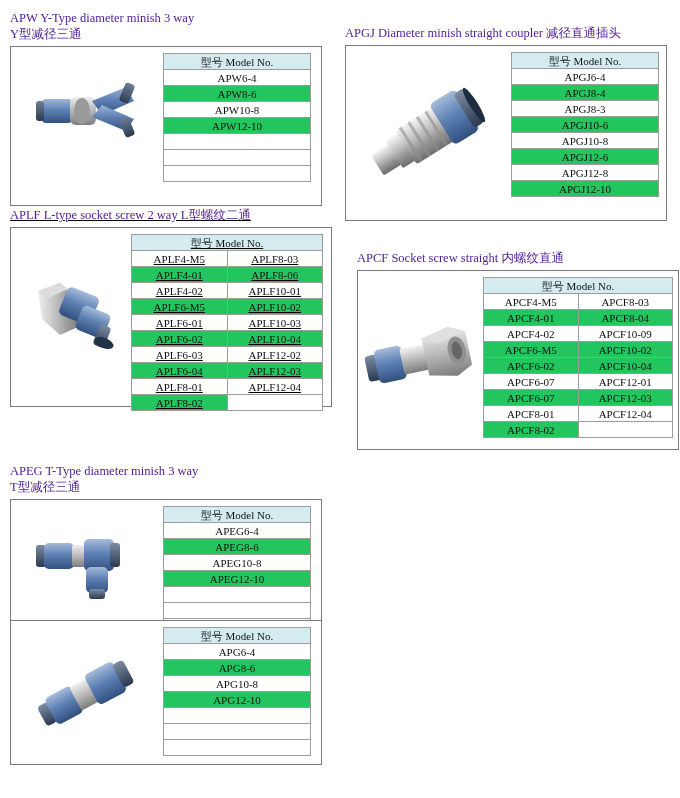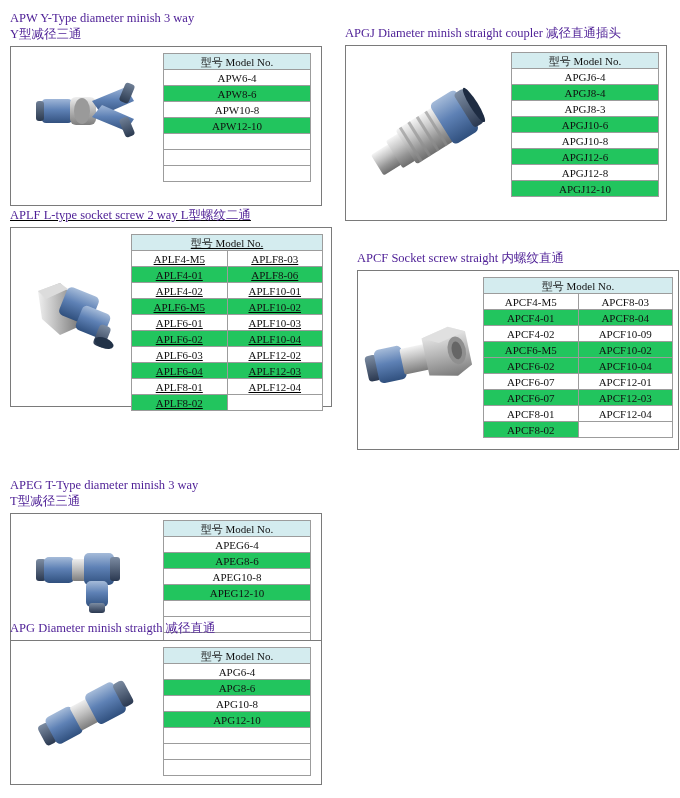--- a/index.html
+++ b/index.html
@@ -367,21 +367,21 @@
         <tr>
               <td class="alt serif">APCF8-02</td>
               <td class="blank serif"></td>
             </tr>
       </tbody>
         </table>
     </div>
   </div>
 </div>
 
-<div class="section" style="left:10px; top:477px; width:312px;">
+<div class="section" style="left:10px; top:463px; width:312px;">
   <div class="sec-title serif">APEG  T-Type diameter minish 3 way
 T型减径三通</div>
   <div class="panel" style="width:312px; height:140px;">
     <div class="img-cell" style="width:152px;">
       <svg width="130" height="100" viewBox="0 0 130 100">
         <defs>
           <linearGradient id="gBlue5" x1="0" y1="0" x2="0" y2="1">
             <stop offset="0%" stop-color="#a5bbd9"></stop>
               <stop offset="45%" stop-color="#5e81b5"></stop>
               <stop offset="100%" stop-color="#30507e"></stop>
@@ -432,21 +432,20 @@
         <tr>
               <td class="blank serif"></td>
             </tr>
       </tbody>
         </table>
     </div>
   </div>
 </div>
 
 <div class="section" style="left:10px; top:620px; width:312px;">
-  <div class="sec-title serif">APG  Diameter minish straigth  减径直通</div>
   <div class="panel" style="width:312px; height:145px;">
     <div class="img-cell" style="width:152px;">
       <svg width="130" height="110" viewBox="0 0 130 110">
         <defs>
           <linearGradient id="gBlue6" x1="0" y1="0" x2="0" y2="1">
             <stop offset="0%" stop-color="#a5bbd9"></stop>
               <stop offset="45%" stop-color="#5e81b5"></stop>
               <stop offset="100%" stop-color="#30507e"></stop>
           </linearGradient>
           <linearGradient id="gDark6" x1="0" y1="0" x2="0" y2="1">

